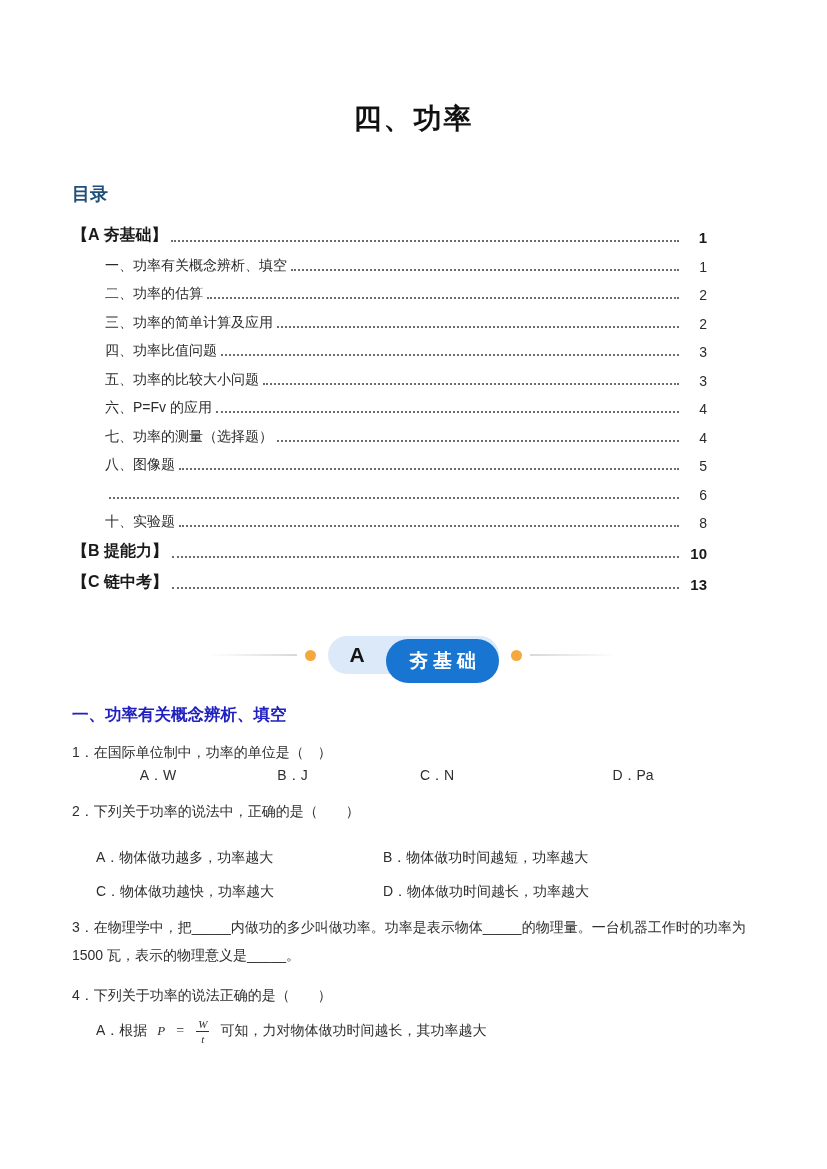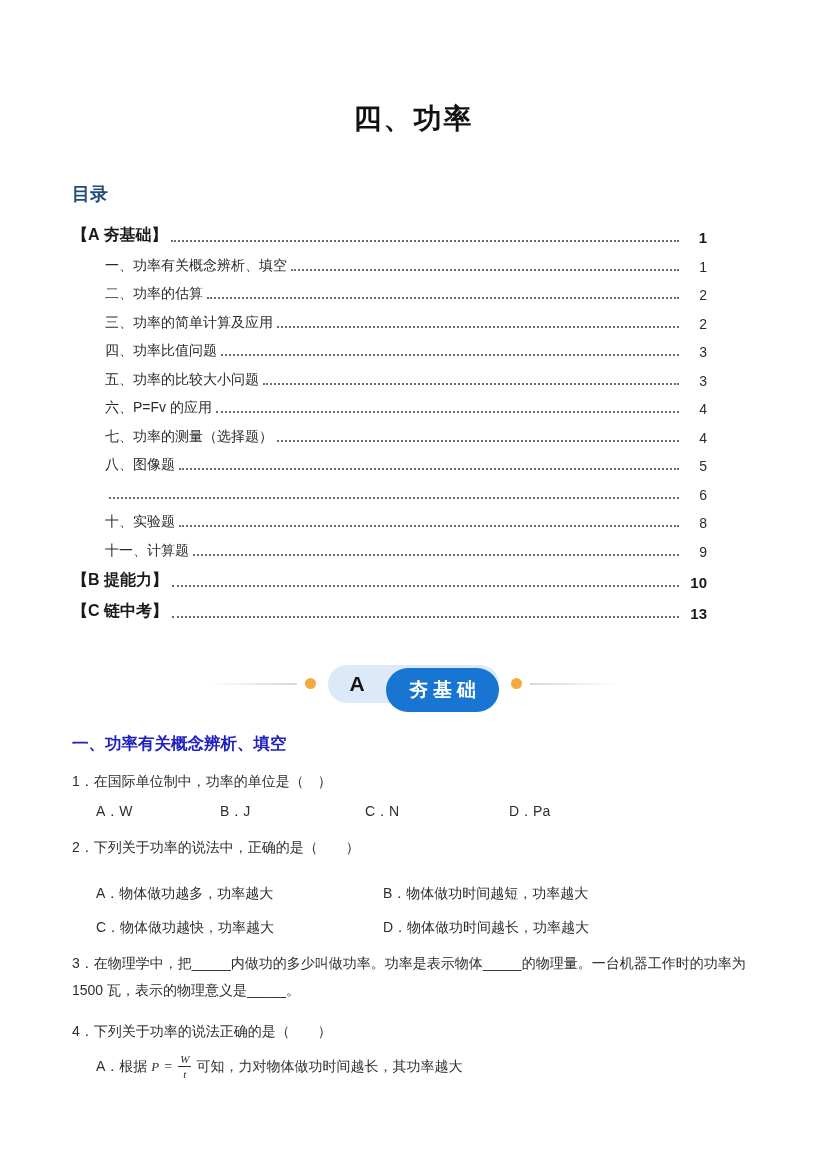--- a/index.html
+++ b/index.html
@@ -103,37 +103,39 @@
     font-size: 16.5px;
     font-weight: bold;
     color: #2020c0;
   }
   .questions { margin: 0 70px 0 72px; font-size: 14px; color: #2e2e2e; }
   .q-stem { margin-top: 15px; line-height: 22px; }
   .q1-options {
     display: grid;
     grid-template-columns: 124px 145px 144px auto;
     padding-left: 24px;
-    margin-top: 11px;
+    margin-top: 4px;
+    text-align: center;
   }
   .q2-options {
     display: grid;
     grid-template-columns: 271px auto;
     grid-row-gap: 7px;
     padding-left: 24px;
     margin-top: 27px;
     gap: 16px;
   }
   .q-text { margin-top: 13px; line-height: 27.5px; }
   .q4-option-a {
     display: flex;
     align-items: center;
     padding-left: 24px;
     margin-top: 8px;
     height: 34px;
+    gap: 6px;
   }
   .math { font-family: "Liberation Serif", serif; font-style: italic; color: #2e2e2e; }
   .math-symbol { font-size: 13px; margin: 0 5px 0 4px; }
   .math-eq { font-style: normal; margin-right: 6px; }
   .fraction {
     display: inline-flex;
     flex-direction: column;
     align-items: center;
     vertical-align: middle;
     font-size: 11px;
@@ -199,25 +201,20 @@
       <span class="toc-page">5</span>
     </div>
     <div class="toc-row l2">
       <span class="leader"></span>
       <span class="toc-page">6</span>
     </div>
     <div class="toc-row l2">
       <span class="toc-label">十、实验题</span>
       <span class="leader"></span>
       <span class="toc-page">8</span>
-    </div>
-    <div class="toc-row l2">
-      <span class="toc-label">十一、计算题</span>
-      <span class="leader"></span>
-      <span class="toc-page">9</span>
     </div>
     <div class="toc-row l1">
       <span class="toc-label">【B 提能力】</span>
       <span class="leader"></span>
       <span class="toc-page">10</span>
     </div>
     <div class="toc-row l1">
       <span class="toc-label">【C 链中考】</span>
       <span class="leader"></span>
       <span class="toc-page">13</span>

